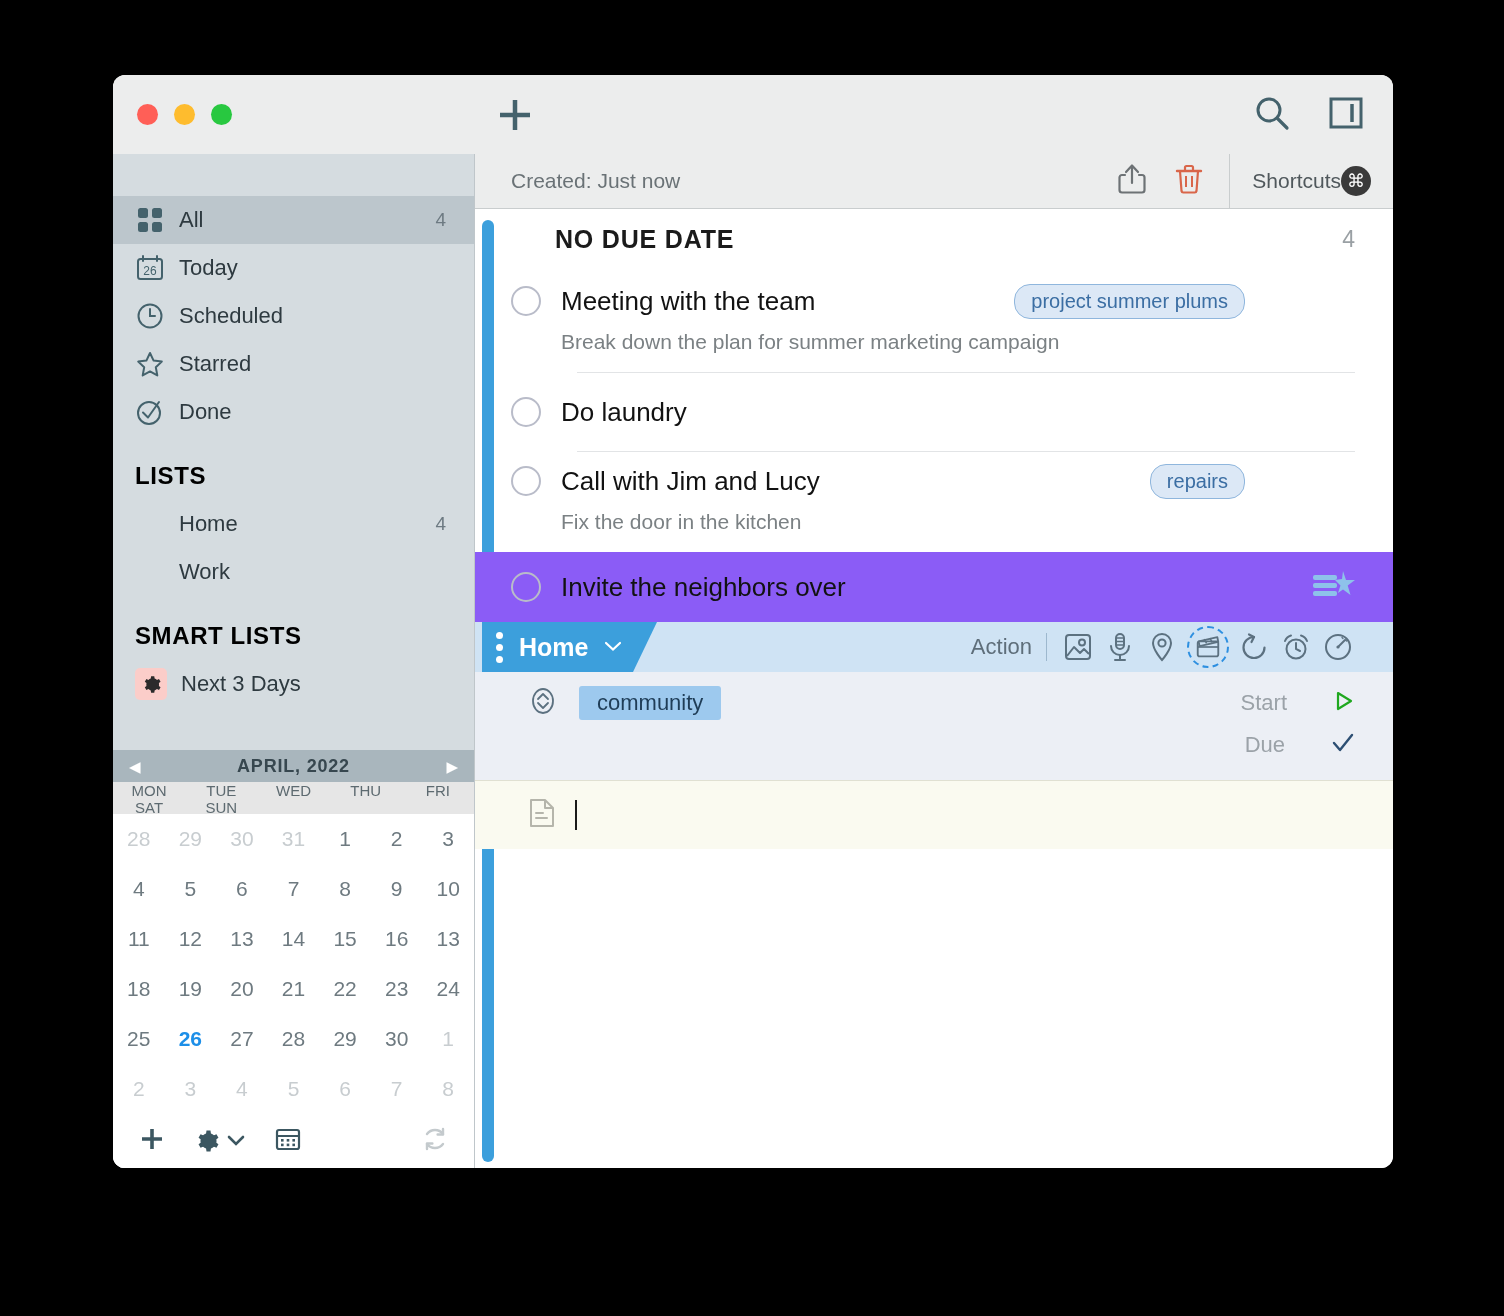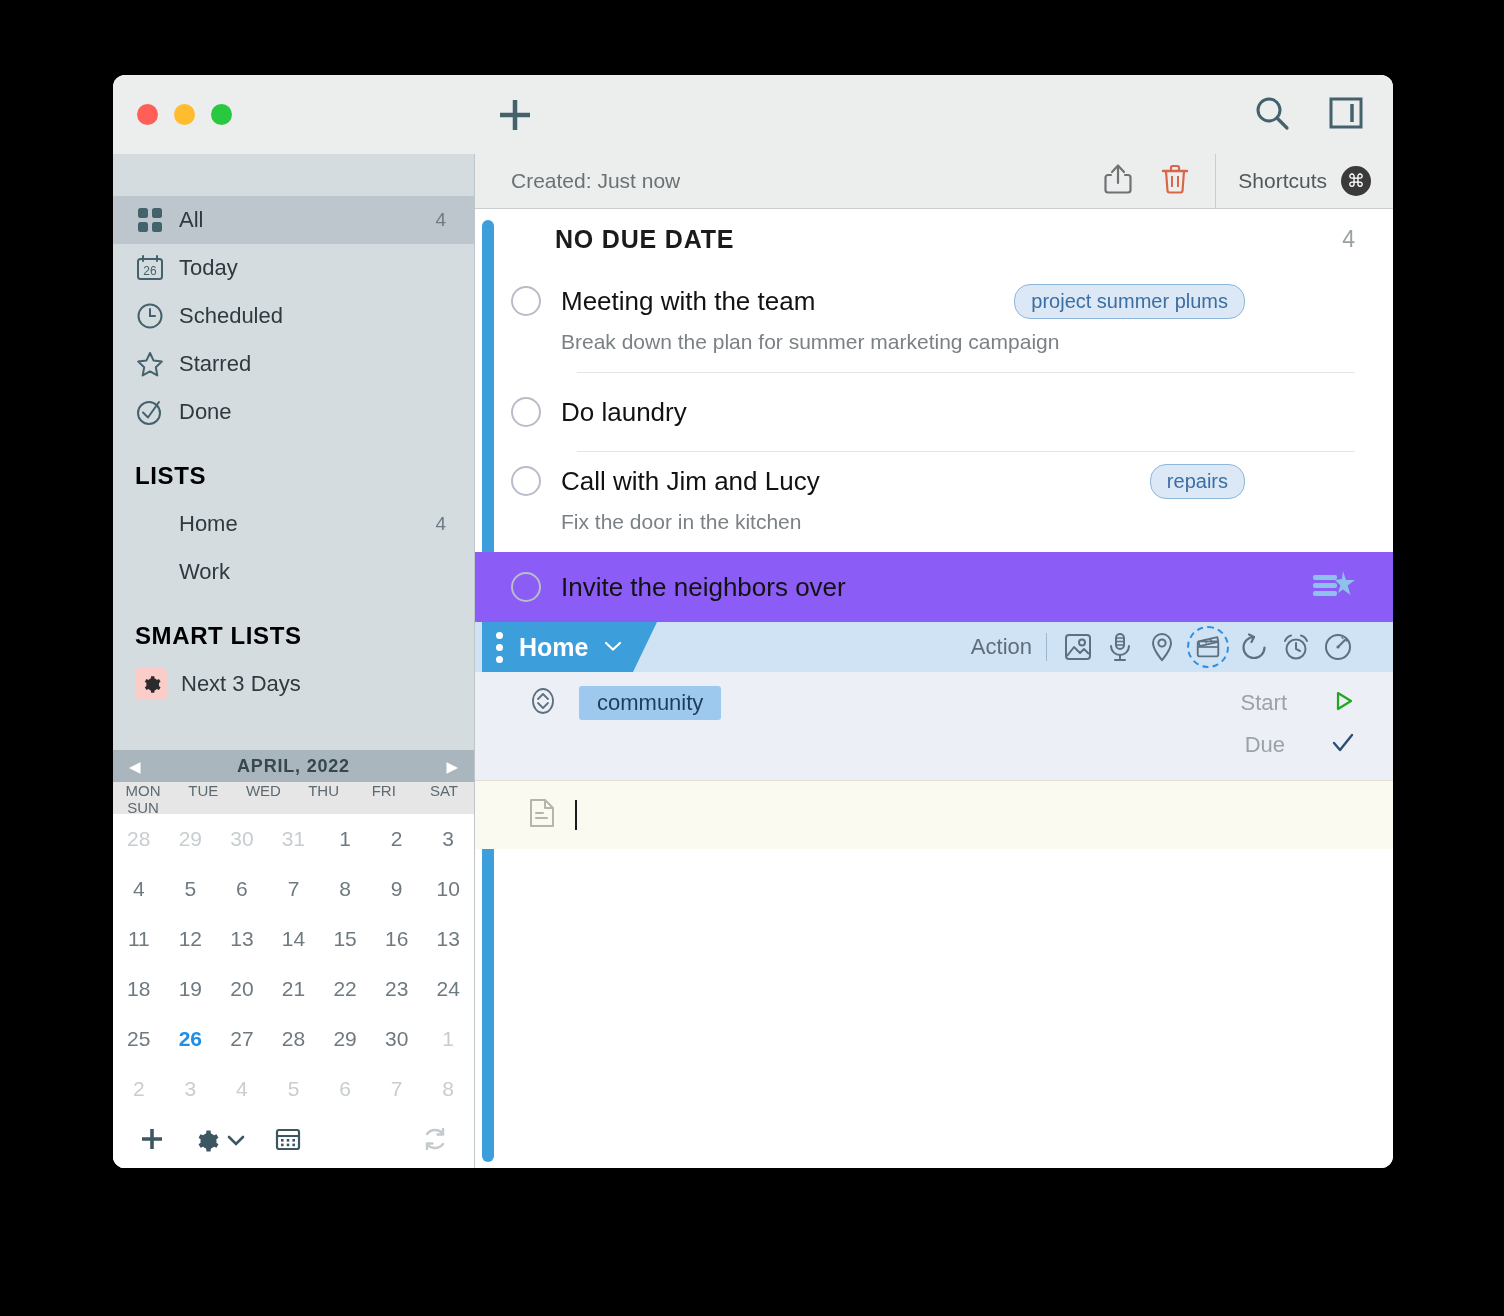--- a/index.html
+++ b/index.html
@@ -85,21 +85,21 @@
   
   .cal { flex: none; background: #ffffff; }
   .cal-head {
     height: 32px; background: #a9b6bd;
     display: flex; align-items: center; justify-content: space-between;
     padding: 0 16px;
   }
   .cal-title { font-size: 18px; font-weight: bold; color: #37474f; letter-spacing: 0.8px; }
   .cal-arrow { color: #ffffff; font-size: 15px; line-height: 1; }
   .cal-dow {
-    display: grid; grid-template-columns: repeat(6, 1fr);
+    display: grid; grid-template-columns: repeat(5, 1fr);
     background: #e6e6e6; height: 32px; align-items: center;
   }
   .cal-dow div { text-align: center; font-size: 15px; color: #5d6a70; font-weight: 500; }
   .cal-grid { display: grid; grid-template-columns: repeat(7, 1fr); }
   .cal-cell {
     height: 50px; display: flex; align-items: center; justify-content: center;
     font-size: 21px; color: #6e7a80;
   }
   .cal-cell.muted { color: #c8cdd0; }
   .cal-cell.today { color: #1d8fe8; font-weight: bold; }
@@ -112,21 +112,21 @@
   .main { flex: 1; display: flex; flex-direction: column; min-width: 0; background: #fff; }
   .main-toolbar {
     height: 55px; background: #eceded;
     border-bottom: 1px solid #c9cdce;
     display: flex; align-items: center; flex: none;
   }
   .created { font-size: 21px; color: #6a7276; margin-left: 36px; flex: 1; }
   .tb-icons { display: flex; align-items: center; gap: 28px; padding-right: 26px; }
   .shortcuts {
     border-left: 1px solid #c9cdce; height: 100%;
-    display: flex; align-items: center; gap: 14px; padding: 0 22px 0 22px;
+    display: flex; align-items: center; padding: 0 22px 0 22px;
   }
   .shortcuts-label { font-size: 21px; color: #50585c; }
   .cmd-badge {
     width: 30px; height: 30px; border-radius: 50%;
     background: #3a3a3a; color: #fff;
     display: flex; align-items: center; justify-content: center;
     font-size: 18px;
   }
   .content { flex: 1; position: relative; min-height: 0; }
   .accent-bar {

